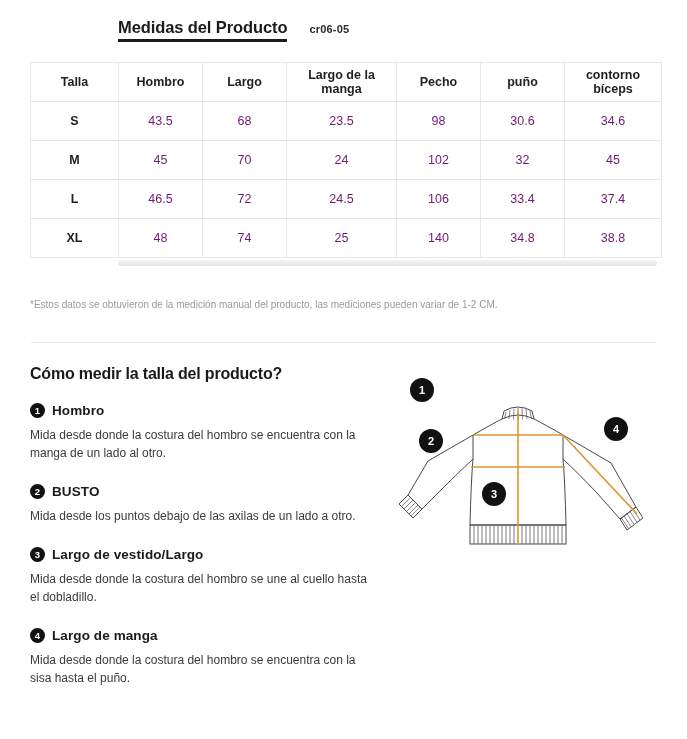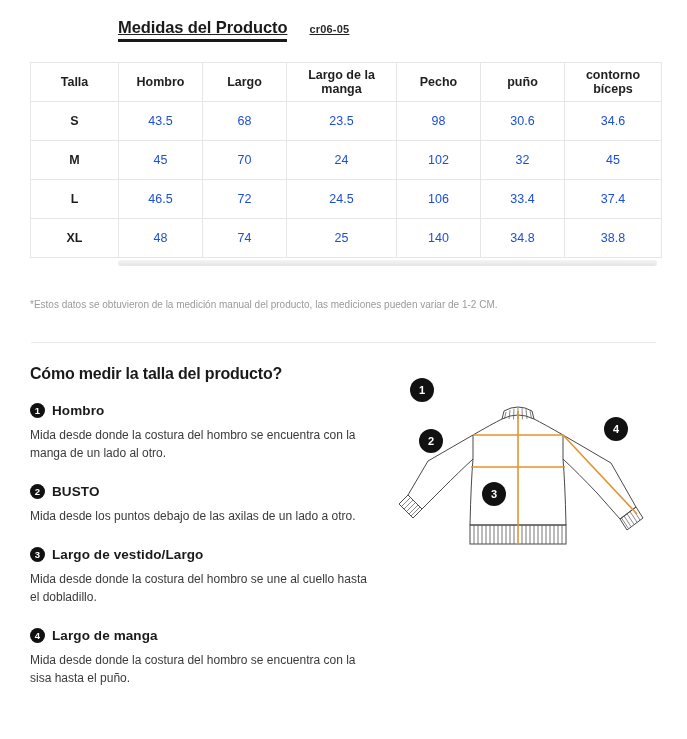--- a/index.html
+++ b/index.html
@@ -15,21 +15,20 @@
     overflow: hidden;
     position: relative;
   }
 
   
   .header {
     padding: 18px 0 0 0;
     text-align: left;
     height: 42px;
     box-sizing: border-box;
-    text-decoration: underline;
   }
   .header-inner {
     display: flex;
     align-items: baseline;
     padding-left: 118px;
   }
   .page-title {
     font-size: 16.5px;
     font-weight: bold;
     color: #1a1a1a;
@@ -57,21 +56,21 @@
     table-layout: fixed;
     background: #fff;
   }
   table.size-table th,
   table.size-table td {
     border: 1px solid #e6e6e6;
     text-align: center;
     vertical-align: middle;
     height: 38px;
     font-size: 12.5px;
-    color: #1d4ed8;
+    color: #701a75;
     padding: 0 2px;
   }
   table.size-table th {
     font-weight: bold;
     font-size: 12.5px;
     color: #1f1f1f;
   }
   table.size-table td.size-cell {
     font-weight: bold;
     color: #1f1f1f;

